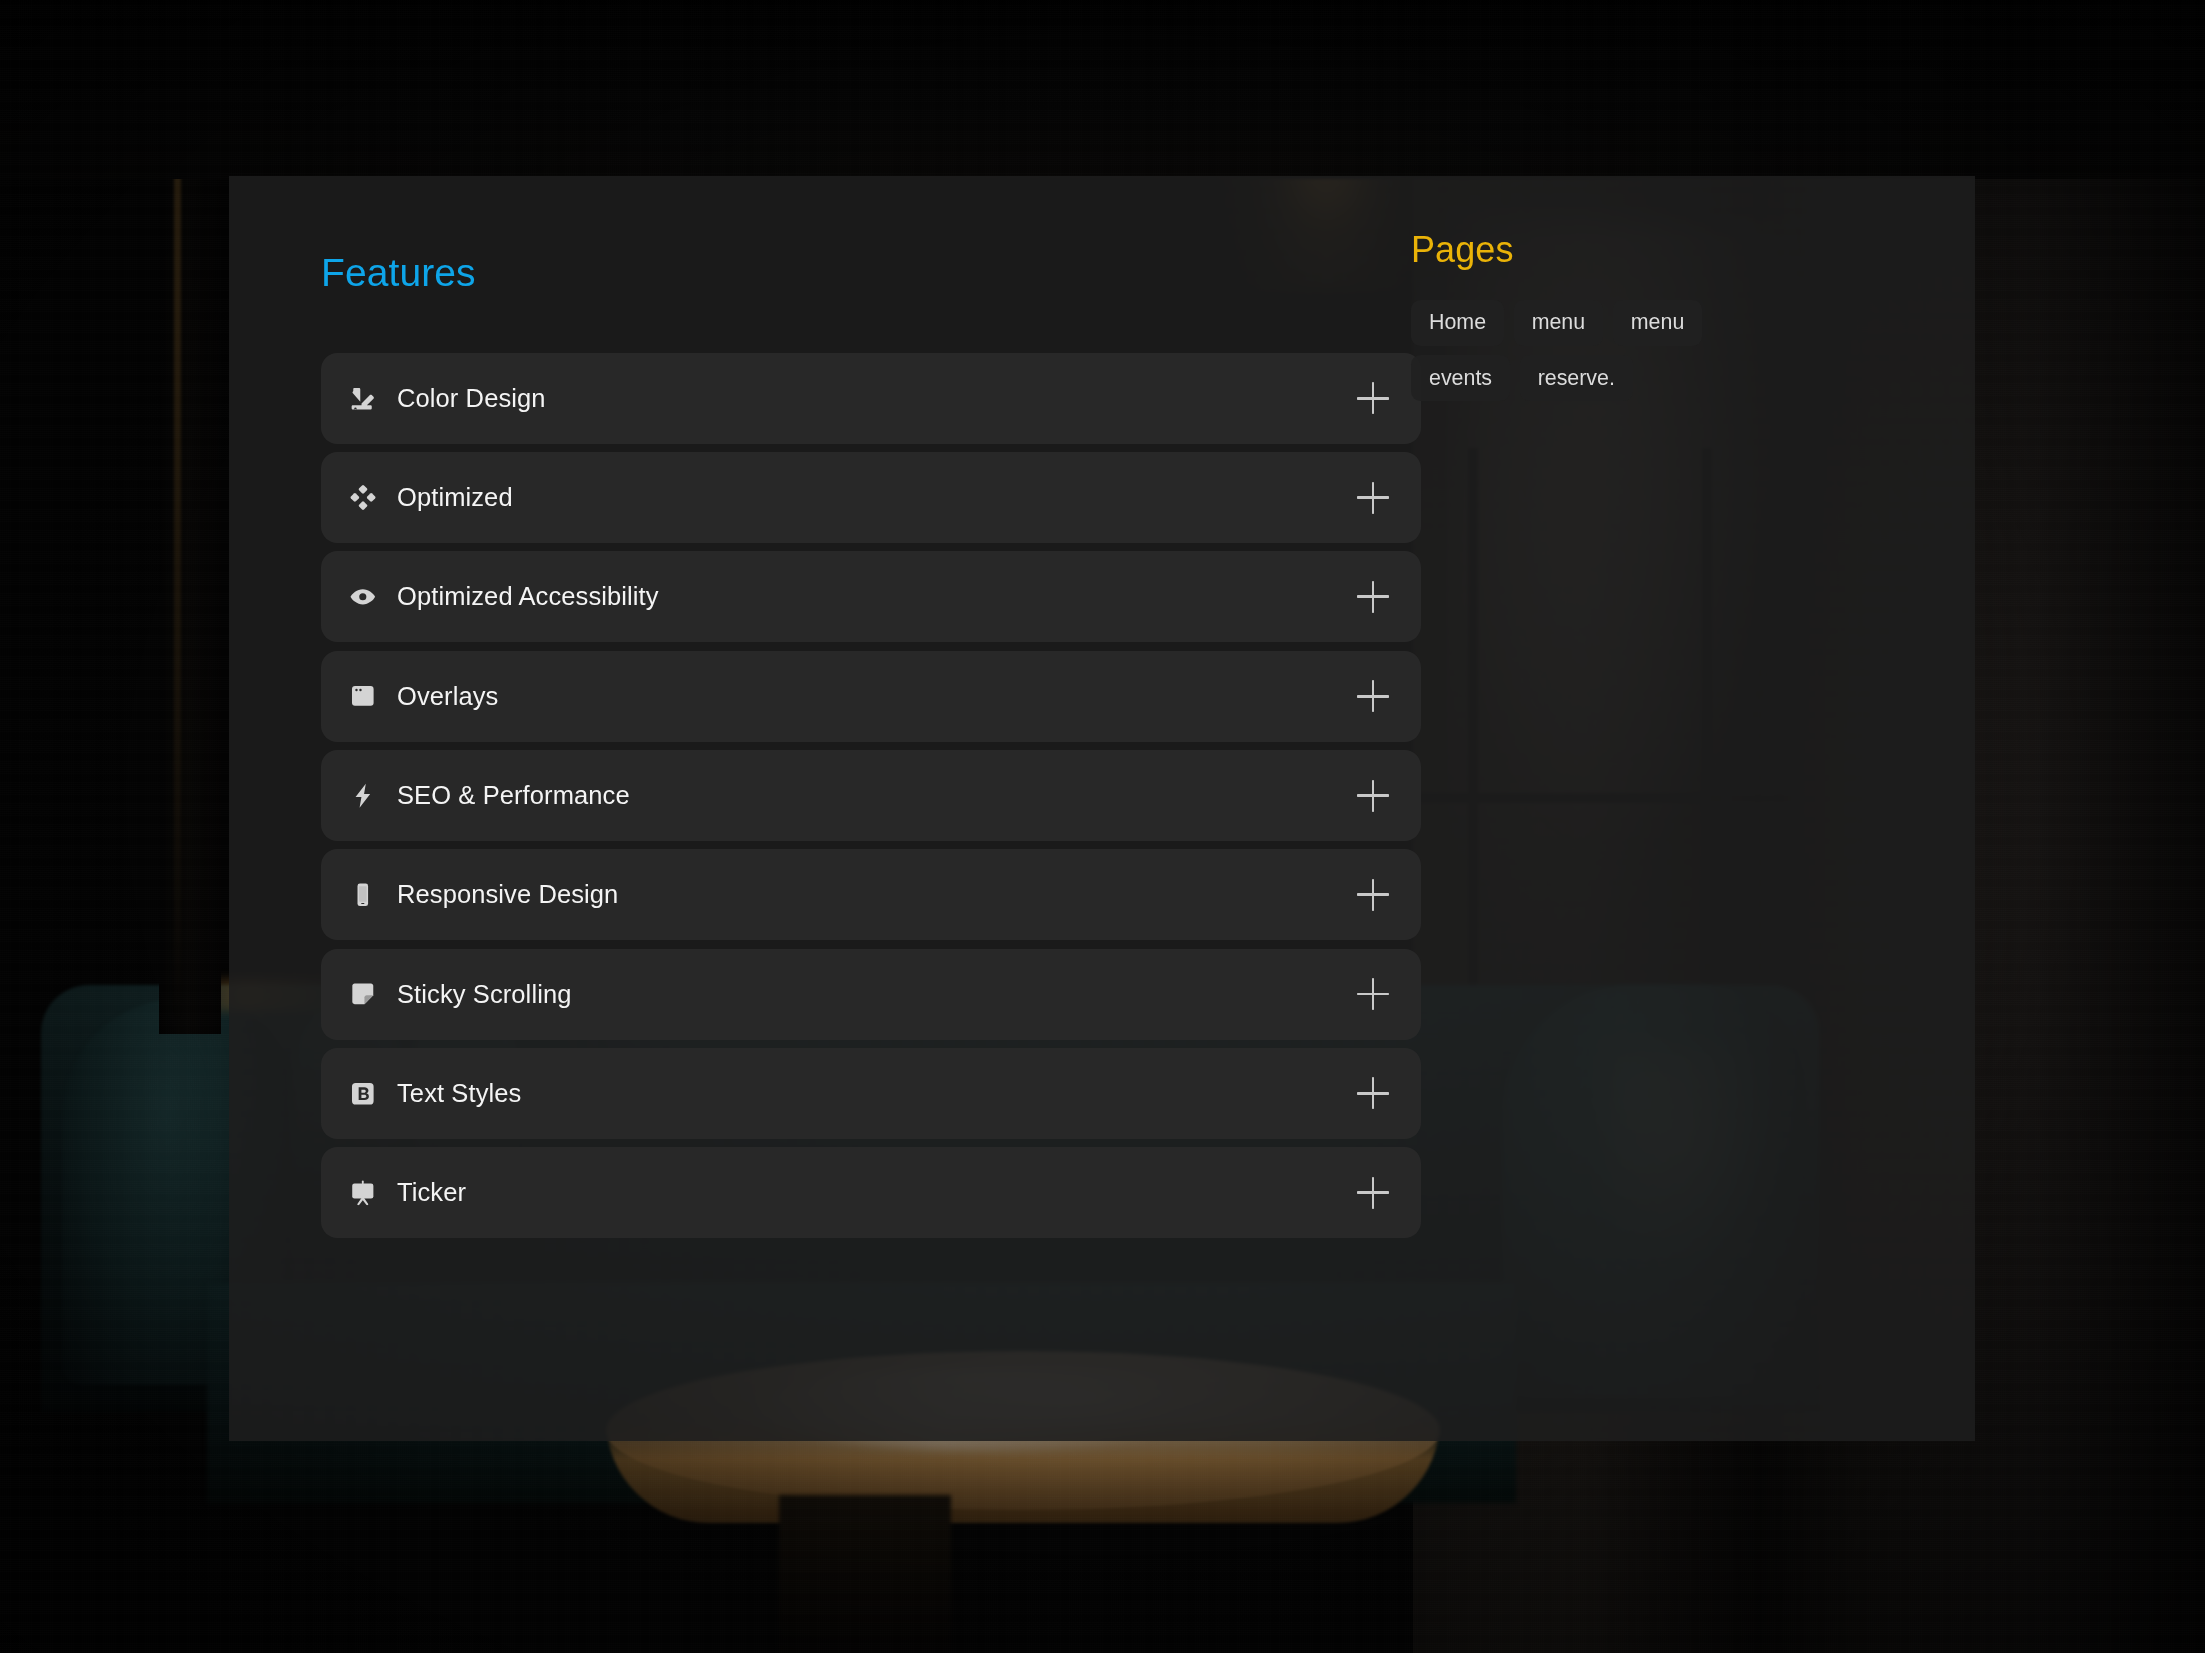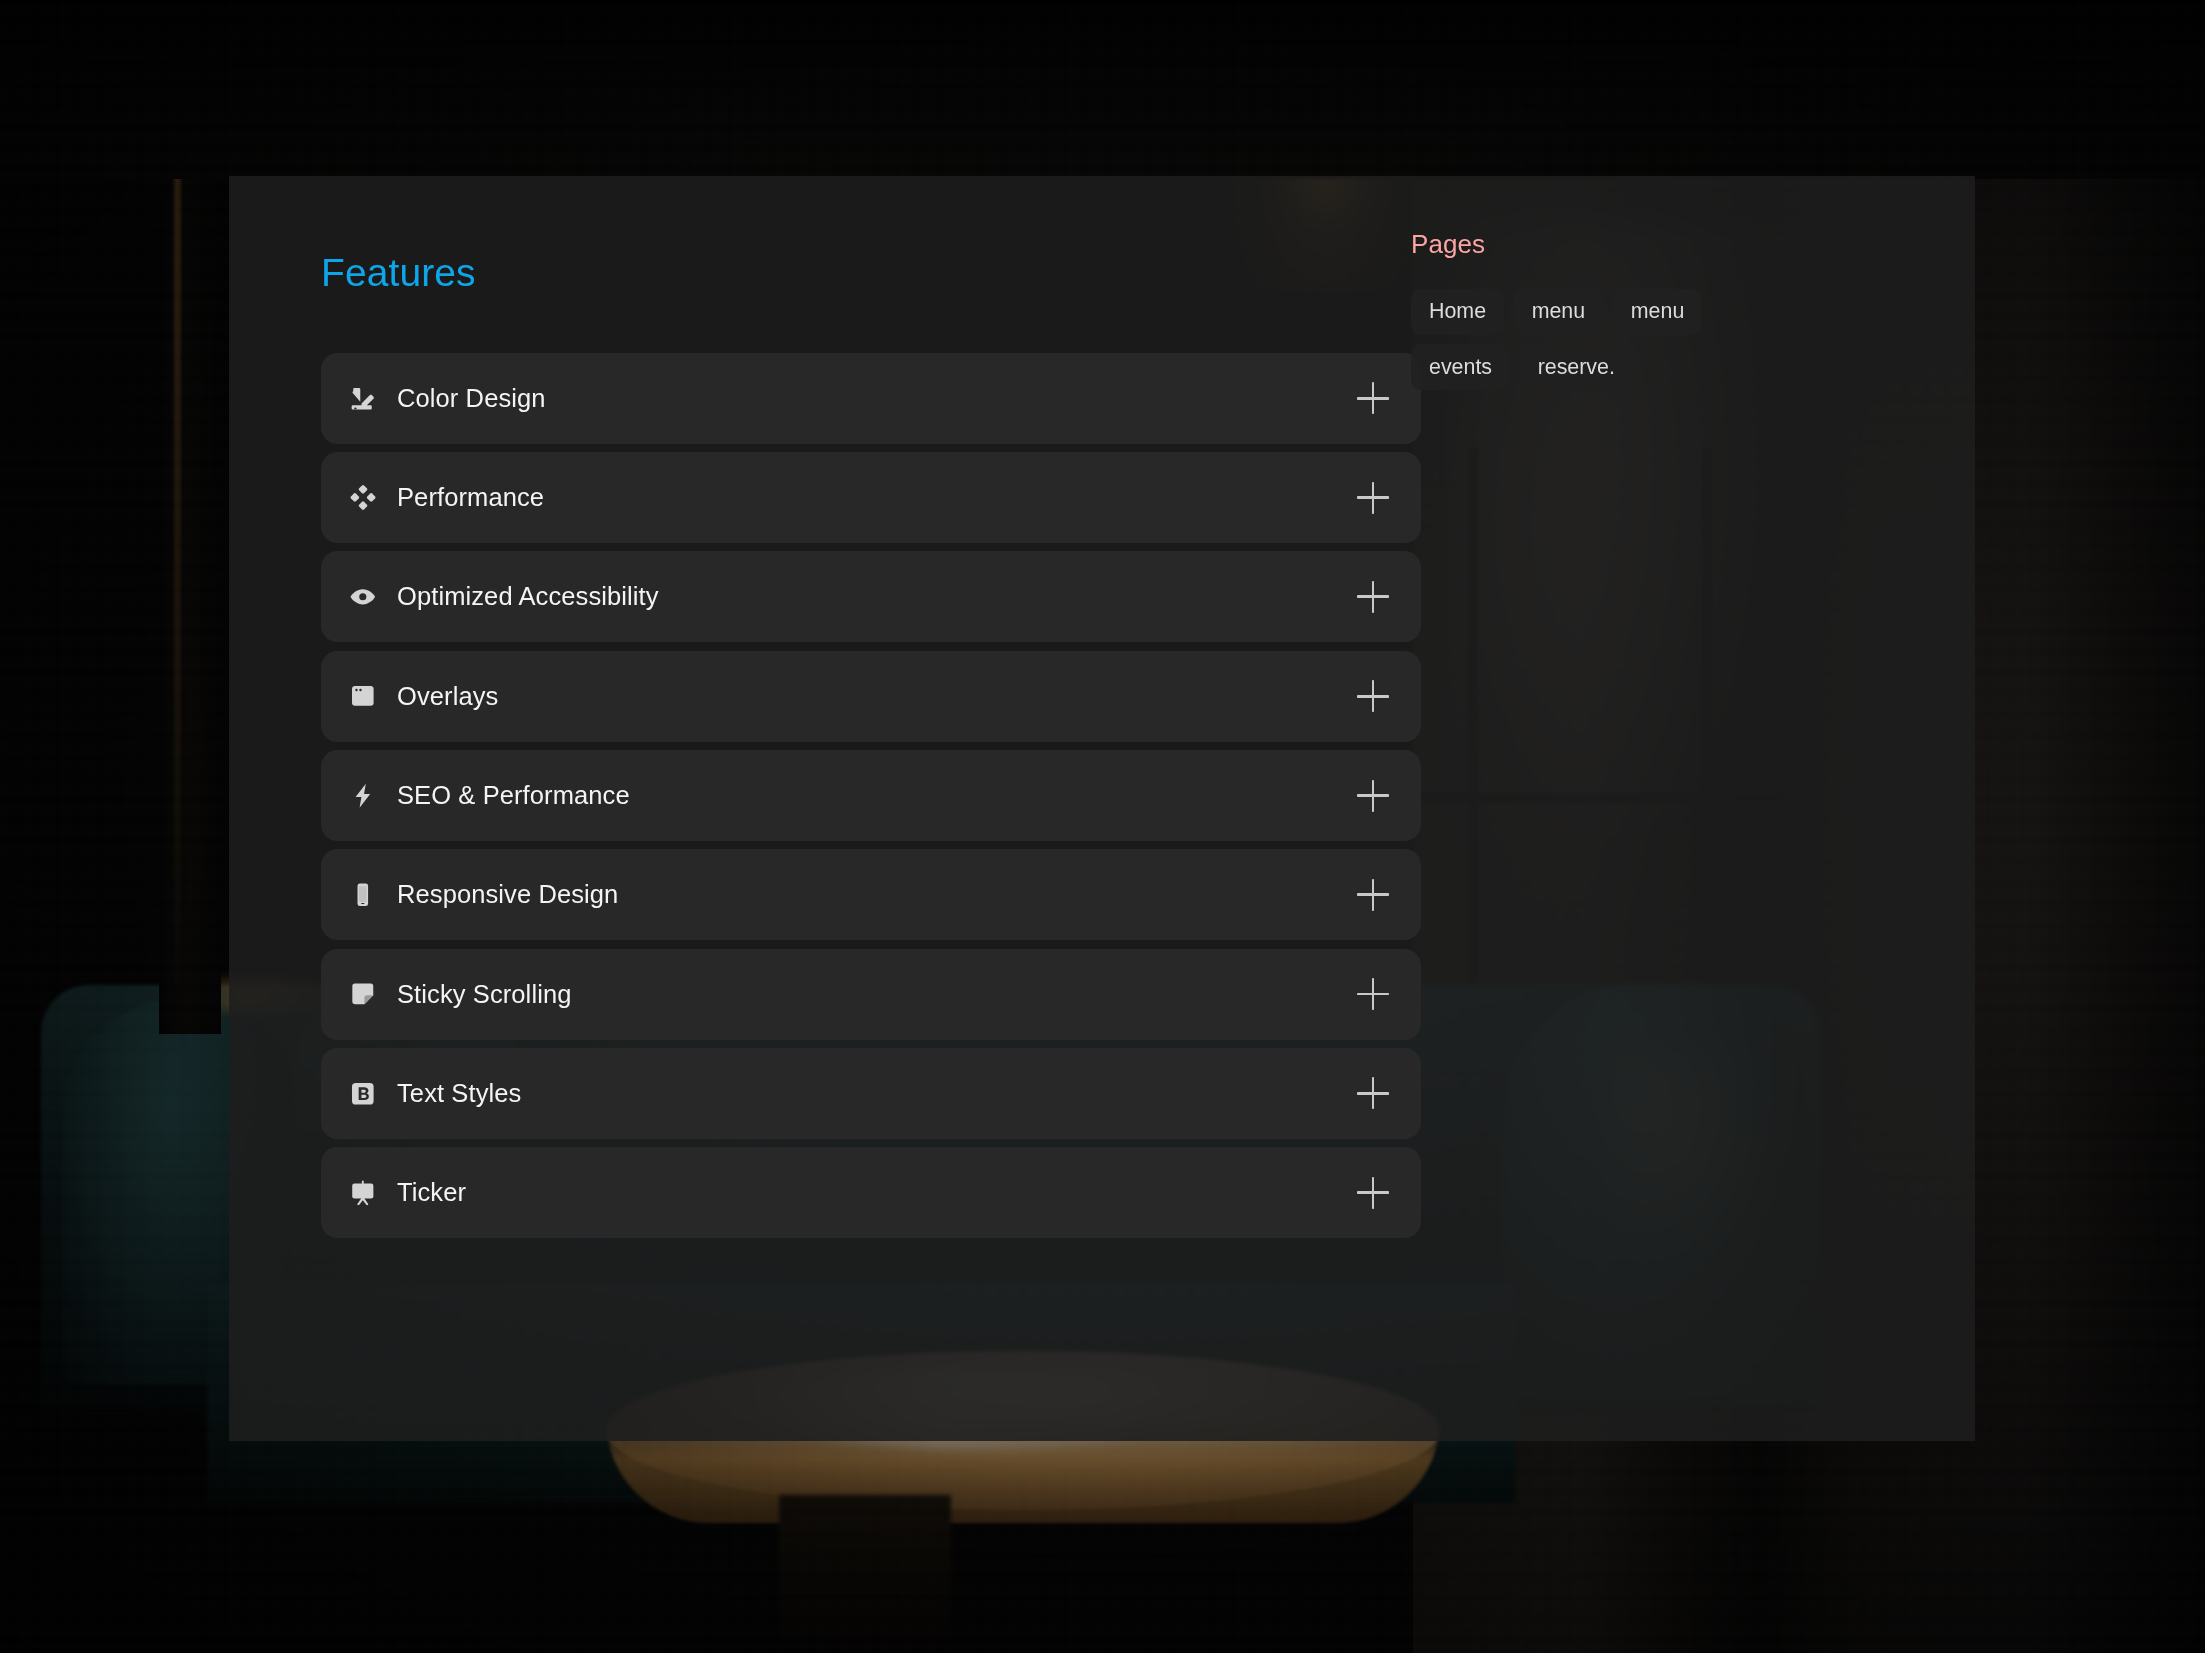--- a/index.html
+++ b/index.html
@@ -150,21 +150,21 @@
   #features-col { position:absolute; left:92px; top:76px; width:1192px; }
   #pages-col    { position:absolute; left:1182px; top:54px; width:524px; }
 
   .section-title {
     color:#0ea5e9;
     font-size:39px;
     font-weight:400;
     letter-spacing:0.1px;
     line-height:1.1;
   }
-  #pages-col .section-title { font-size:26px; color:#fca5a5; }
+  #pages-col .section-title { font-size:36px; color:#eab308; }
 
   .feature-list { margin-top:58px; }
 
   .feature-row {
     position:relative;
     width:1100px; height:91px;
     background:rgba(42,42,42,.90);
     border-radius:16.5px;
     margin-bottom:8.3px;
     display:flex; align-items:center;
@@ -268,21 +268,21 @@
 
         <div class="feature-row">
           <span class="fr-icon">
             <svg viewBox="0 0 24 24" fill="#d4d4d4">
                 <rect x="9.2" y="1.6" width="6" height="6" rx="1.2" transform="rotate(45 12.2 4.6)"></rect>
                 <rect x="2.1" y="8.7" width="6" height="6" rx="1.2" transform="rotate(45 5.1 11.7)"></rect>
                 <rect x="16.3" y="8.7" width="6" height="6" rx="1.2" transform="rotate(45 19.3 11.7)"></rect>
                 <rect x="9.2" y="15.8" width="6" height="6" rx="1.2" transform="rotate(45 12.2 18.8)"></rect>
               </svg>
           </span>
-          <span class="fr-label">Performance</span>
+          <span class="fr-label">Optimized</span>
           <span class="fr-plus"></span>
         </div>
 
 
         <div class="feature-row">
           <span class="fr-icon">
             <svg viewBox="0 0 24 24">
                 <path fill="#d4d4d4" d="M12 5.4c-5 0-9.2 3.6-10.7 6.6 1.5 3 5.7 6.6 10.7 6.6s9.2-3.6 10.7-6.6C21.2 9 17 5.4 12 5.4z"></path>
                 <circle cx="12" cy="12" r="3.1" fill="#2a2a2a"></circle>
               </svg>

